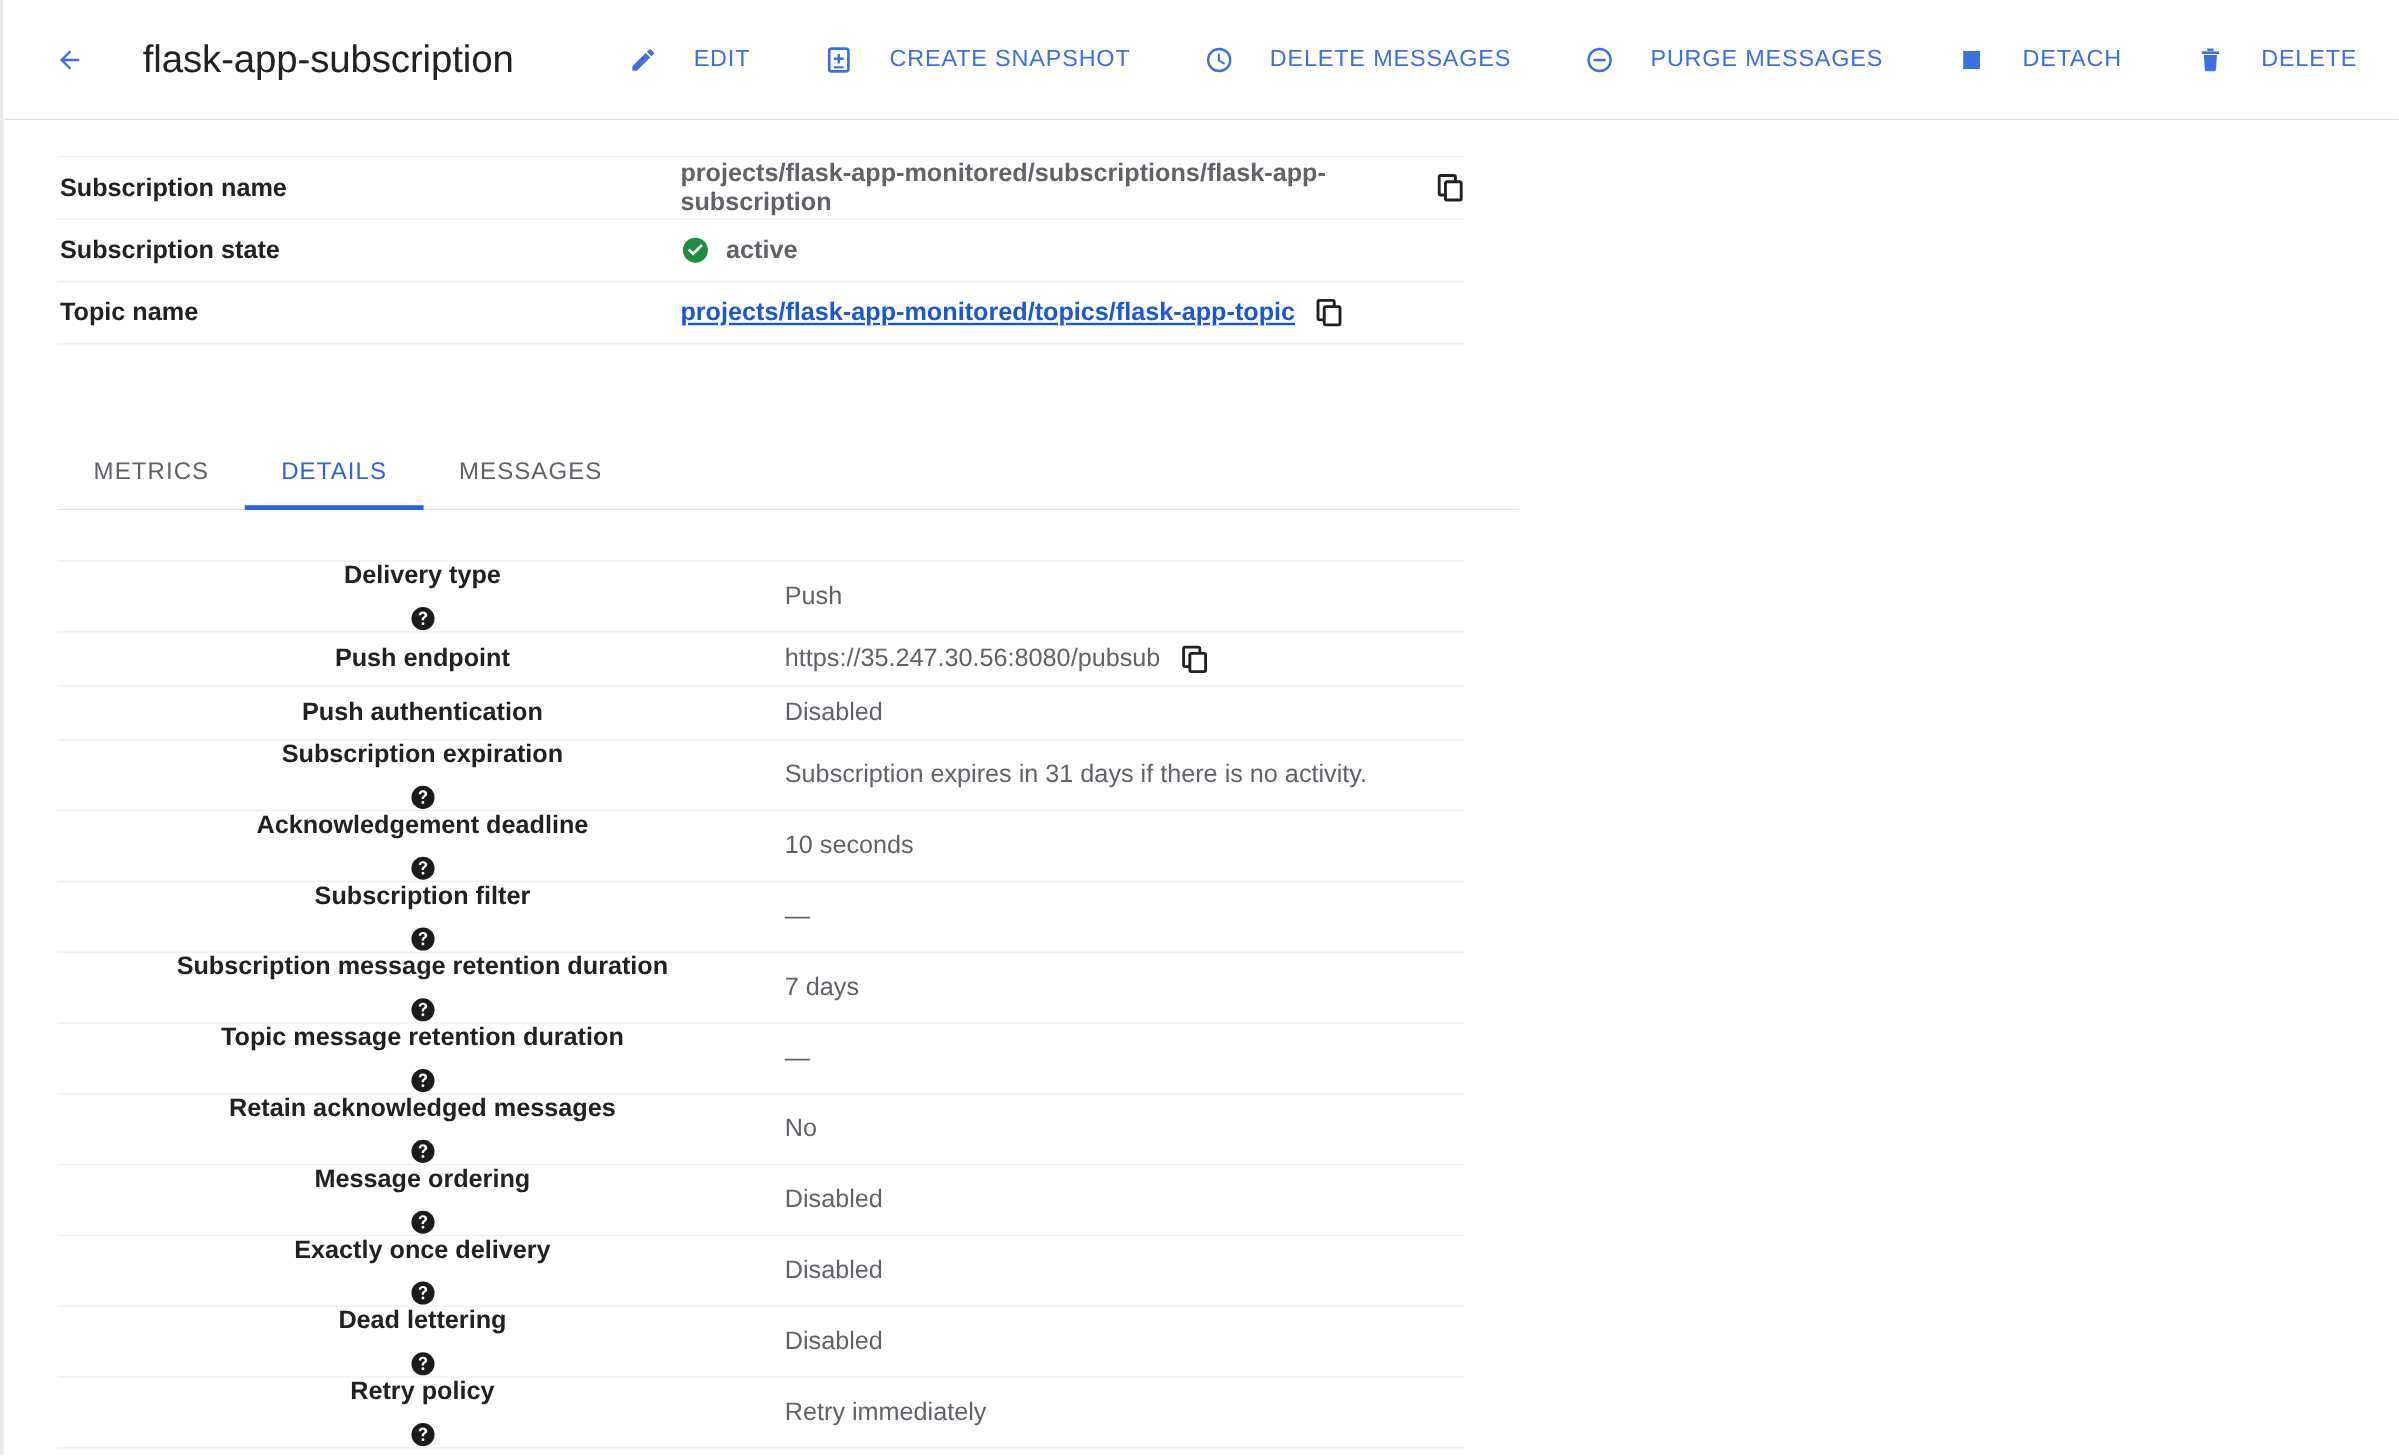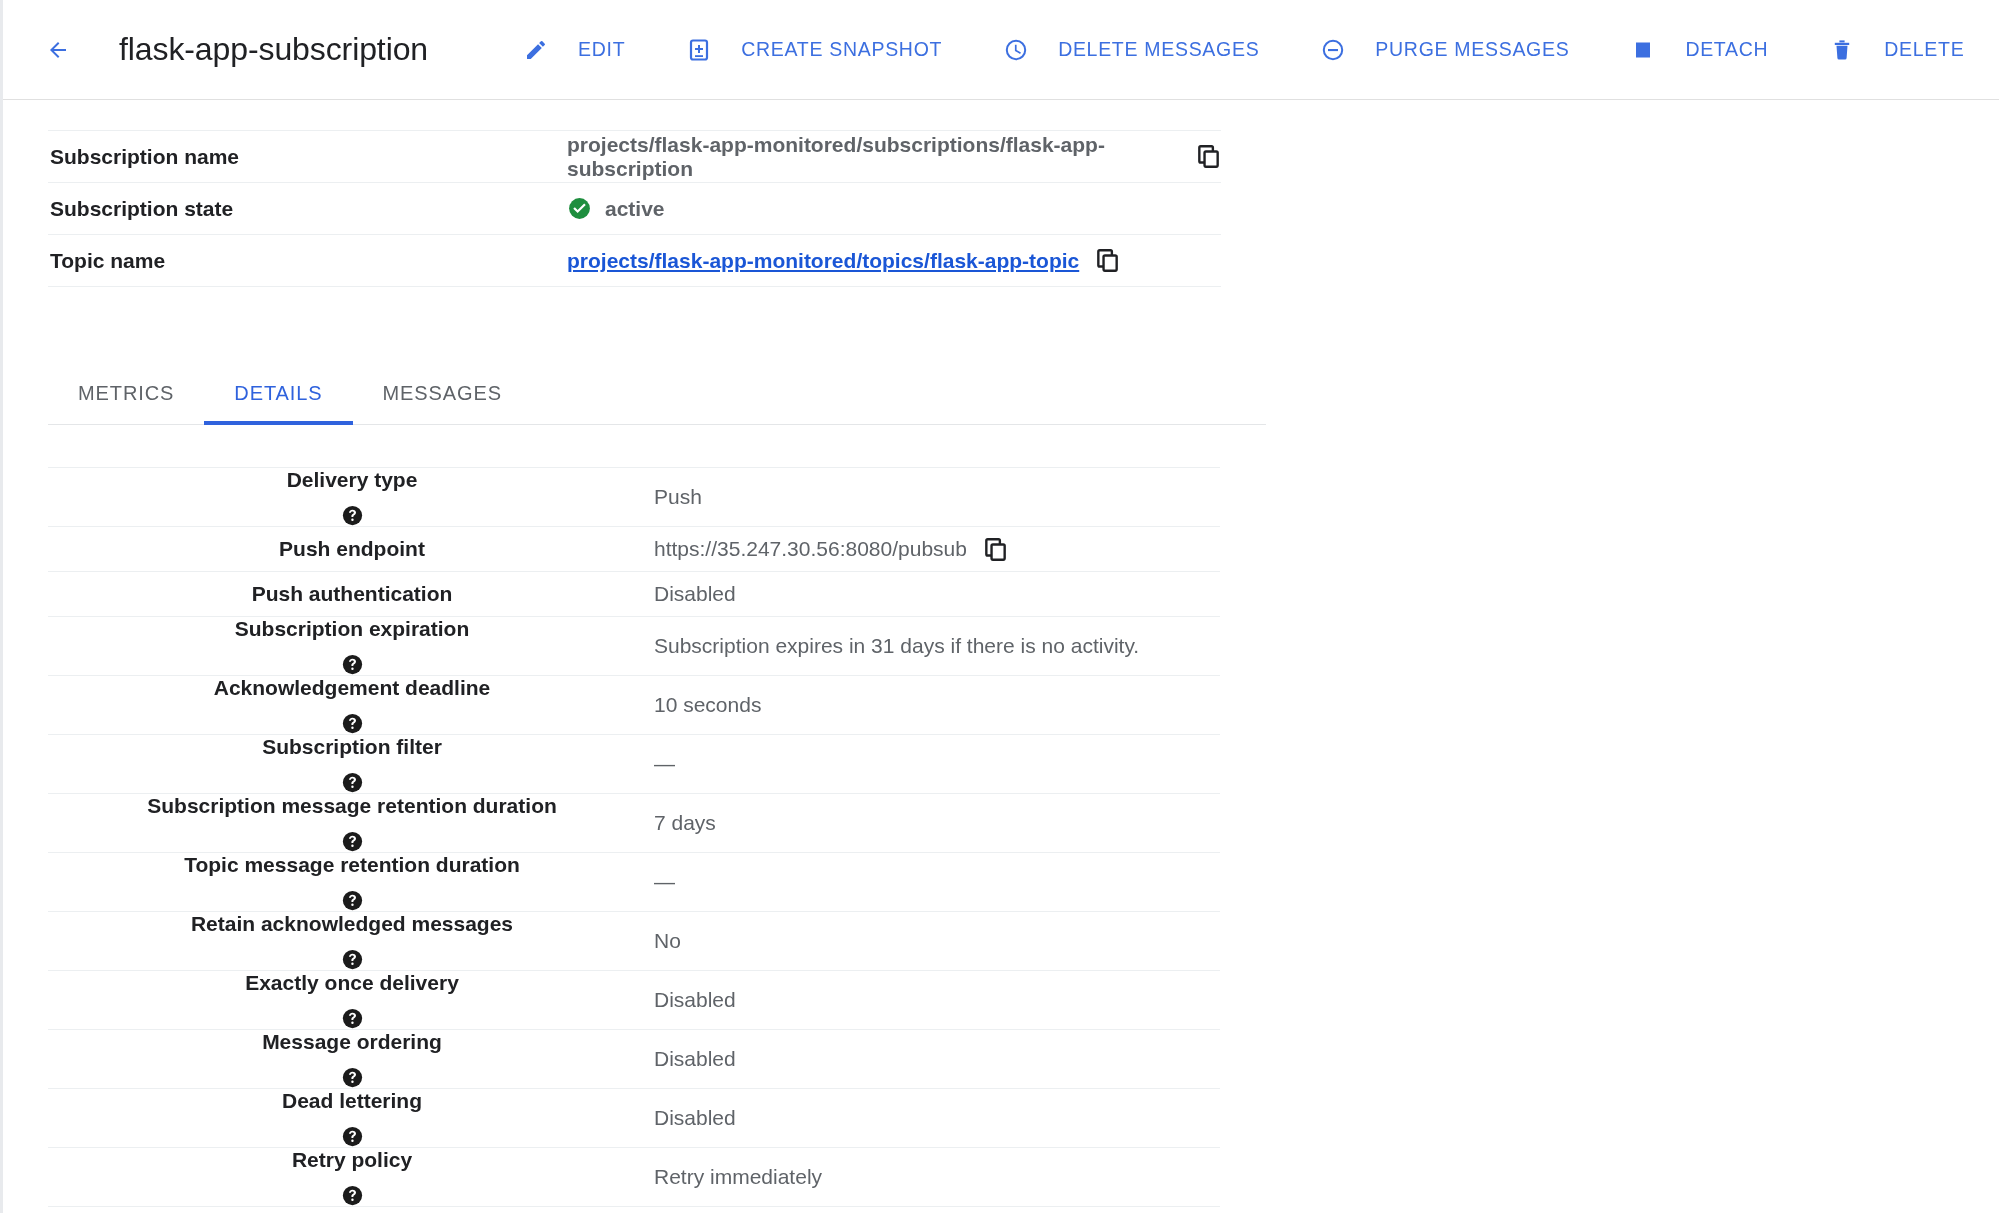--- a/index.html
+++ b/index.html
@@ -452,36 +452,36 @@
             </div>
           </td>
           <td class="v">
             <span>No</span>
           </td>
         </tr>
 
         <tr>
           <td class="k">
             <div class="k-wrap">
+              <span>Message ordering</span>
+              <svg class="help-icon" viewBox="0 0 24 24">
+                <circle cx="12" cy="12" r="11" fill="#1b1b1b"></circle>
+                <path d="M11.9 5.3c-2.2 0-3.9 1.5-4 3.6h2.3c.05-1 .75-1.6 1.7-1.6.9 0 1.6.55 1.6 1.35 0 .7-.3 1.1-1.3 1.75-1.05.7-1.5 1.4-1.45 2.6v.6h2.25v-.45c0-.8.3-1.2 1.35-1.85 1.1-.7 1.65-1.55 1.65-2.75 0-1.95-1.6-3.25-4.1-3.25zm.05 10.1a1.4 1.4 0 1 0 0 2.8 1.4 1.4 0 0 0 0-2.8z" fill="#ffffff"></path>
+              </svg>
+            </div>
+          </td>
+          <td class="v">
+            <span>Disabled</span>
+          </td>
+        </tr>
+
+        <tr>
+          <td class="k">
+            <div class="k-wrap">
               <span>Exactly once delivery</span>
-              <svg class="help-icon" viewBox="0 0 24 24">
-                <circle cx="12" cy="12" r="11" fill="#1b1b1b"></circle>
-                <path d="M11.9 5.3c-2.2 0-3.9 1.5-4 3.6h2.3c.05-1 .75-1.6 1.7-1.6.9 0 1.6.55 1.6 1.35 0 .7-.3 1.1-1.3 1.75-1.05.7-1.5 1.4-1.45 2.6v.6h2.25v-.45c0-.8.3-1.2 1.35-1.85 1.1-.7 1.65-1.55 1.65-2.75 0-1.95-1.6-3.25-4.1-3.25zm.05 10.1a1.4 1.4 0 1 0 0 2.8 1.4 1.4 0 0 0 0-2.8z" fill="#ffffff"></path>
-              </svg>
-            </div>
-          </td>
-          <td class="v">
-            <span>Disabled</span>
-          </td>
-        </tr>
-
-        <tr>
-          <td class="k">
-            <div class="k-wrap">
-              <span>Message ordering</span>
               <svg class="help-icon" viewBox="0 0 24 24">
                 <circle cx="12" cy="12" r="11" fill="#1b1b1b"></circle>
                 <path d="M11.9 5.3c-2.2 0-3.9 1.5-4 3.6h2.3c.05-1 .75-1.6 1.7-1.6.9 0 1.6.55 1.6 1.35 0 .7-.3 1.1-1.3 1.75-1.05.7-1.5 1.4-1.45 2.6v.6h2.25v-.45c0-.8.3-1.2 1.35-1.85 1.1-.7 1.65-1.55 1.65-2.75 0-1.95-1.6-3.25-4.1-3.25zm.05 10.1a1.4 1.4 0 1 0 0 2.8 1.4 1.4 0 0 0 0-2.8z" fill="#ffffff"></path>
               </svg>
             </div>
           </td>
           <td class="v">
             <span>Disabled</span>
           </td>
         </tr>

